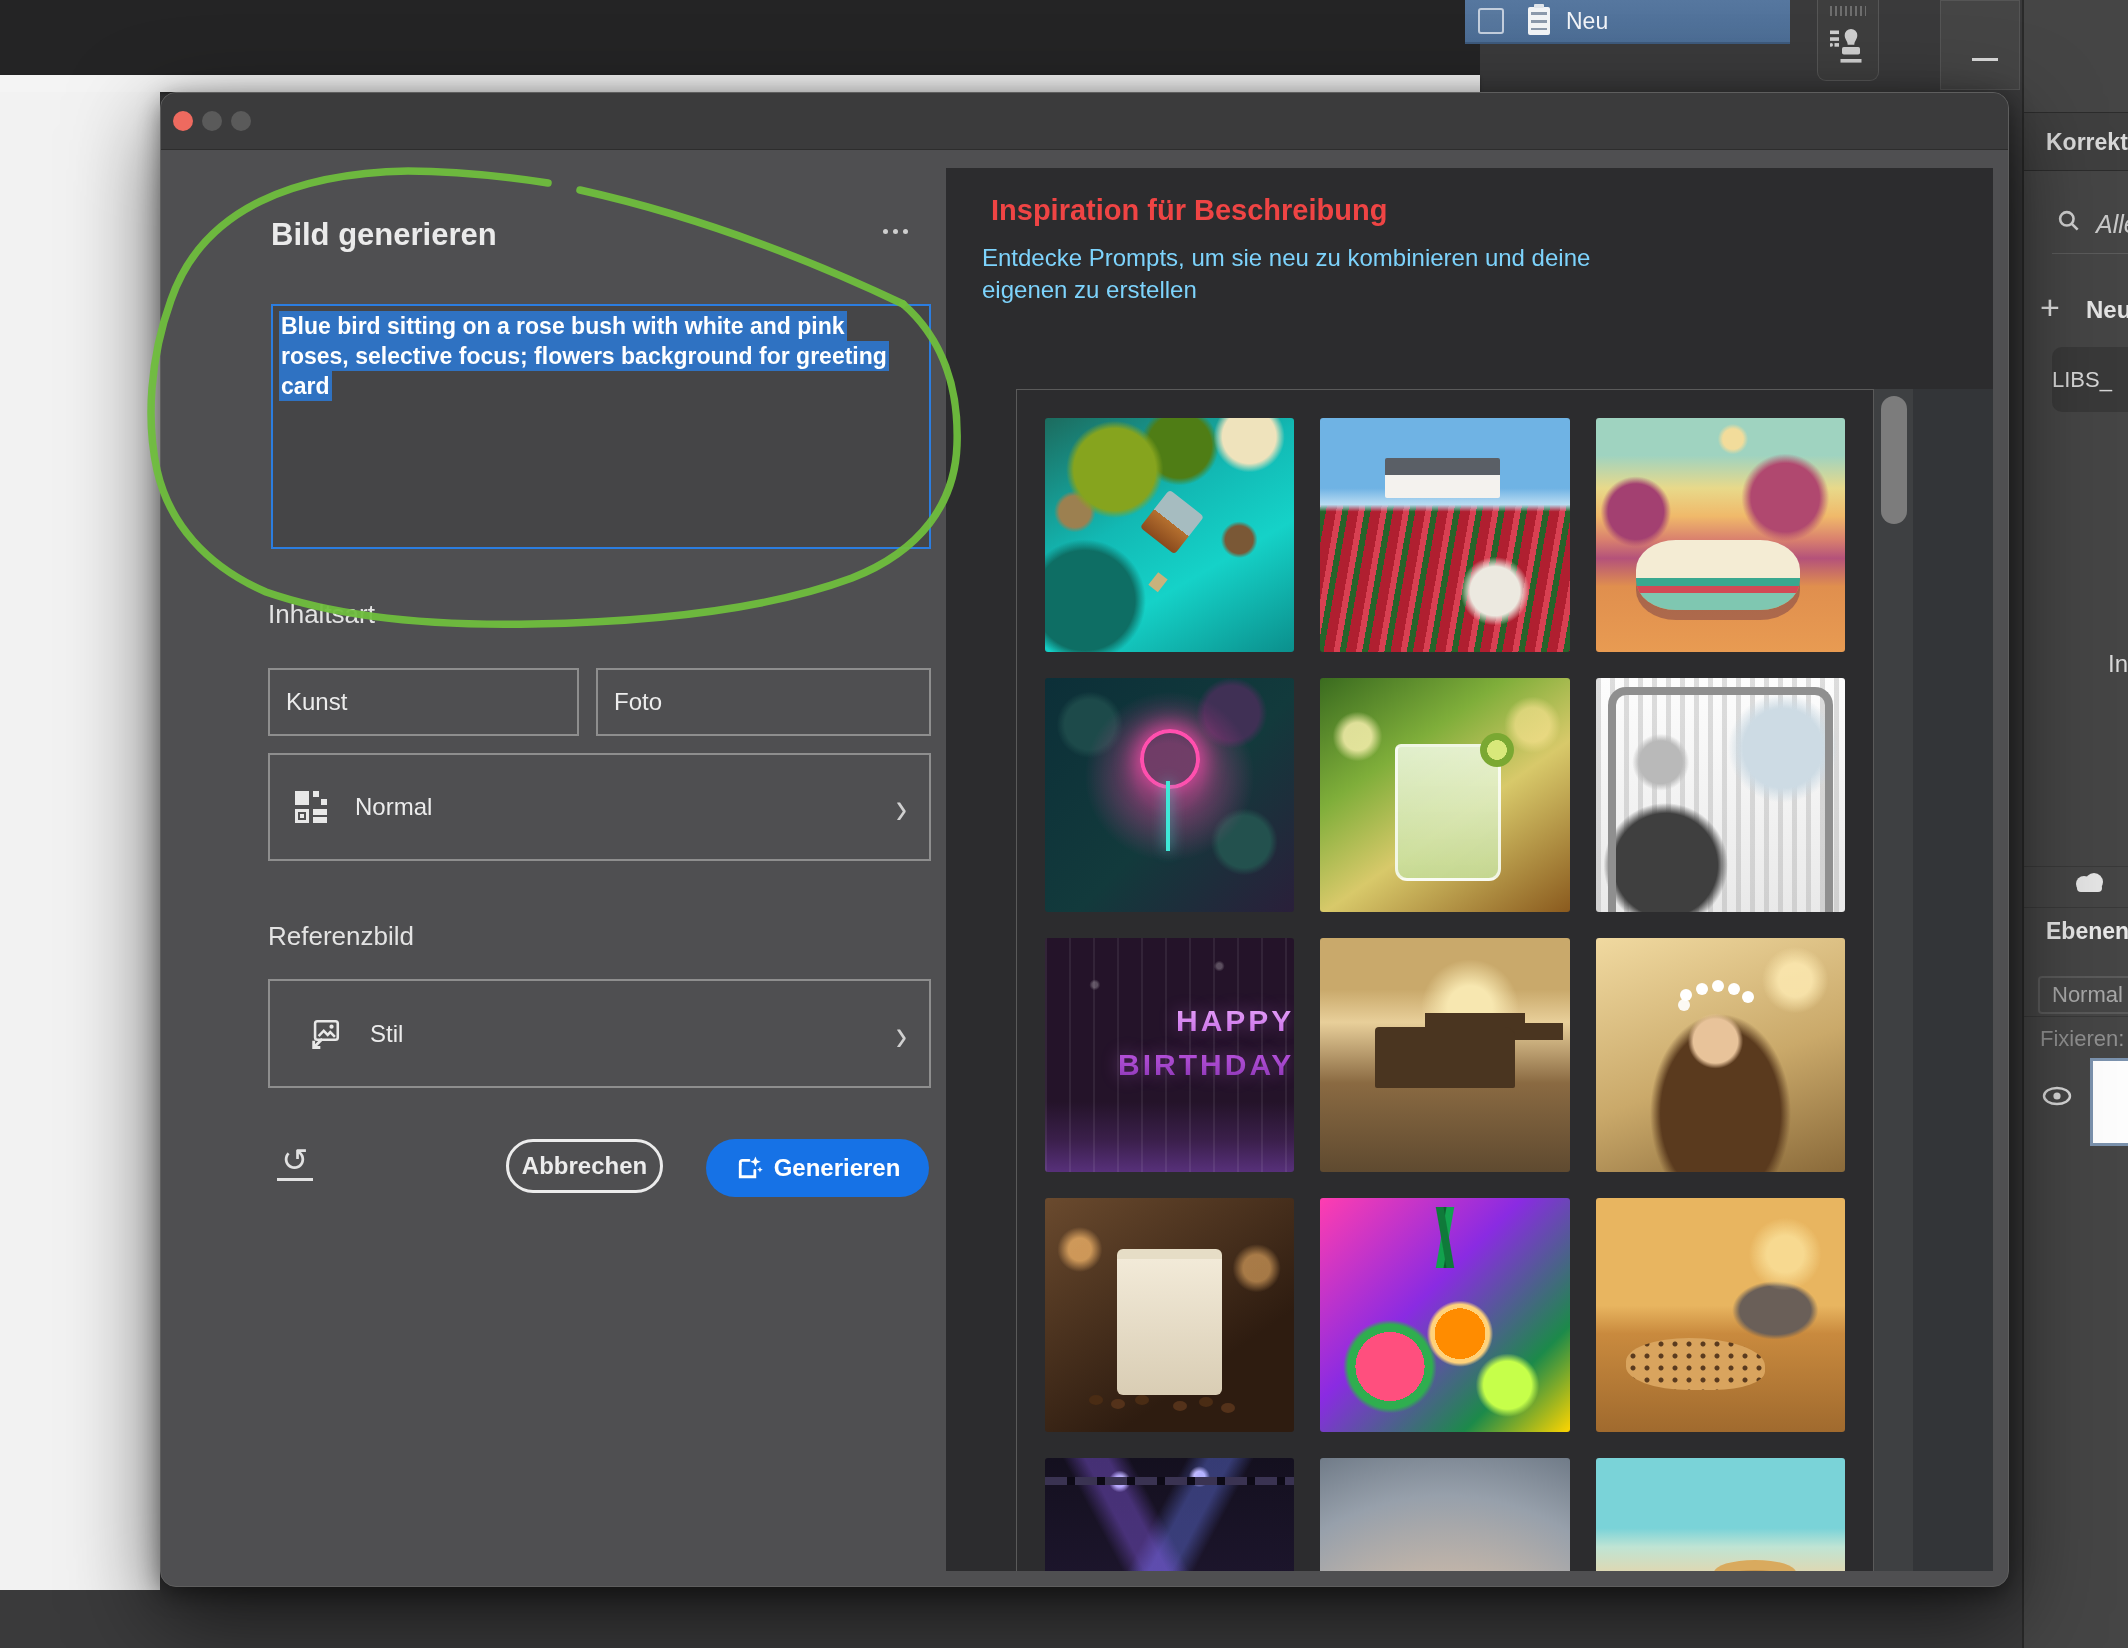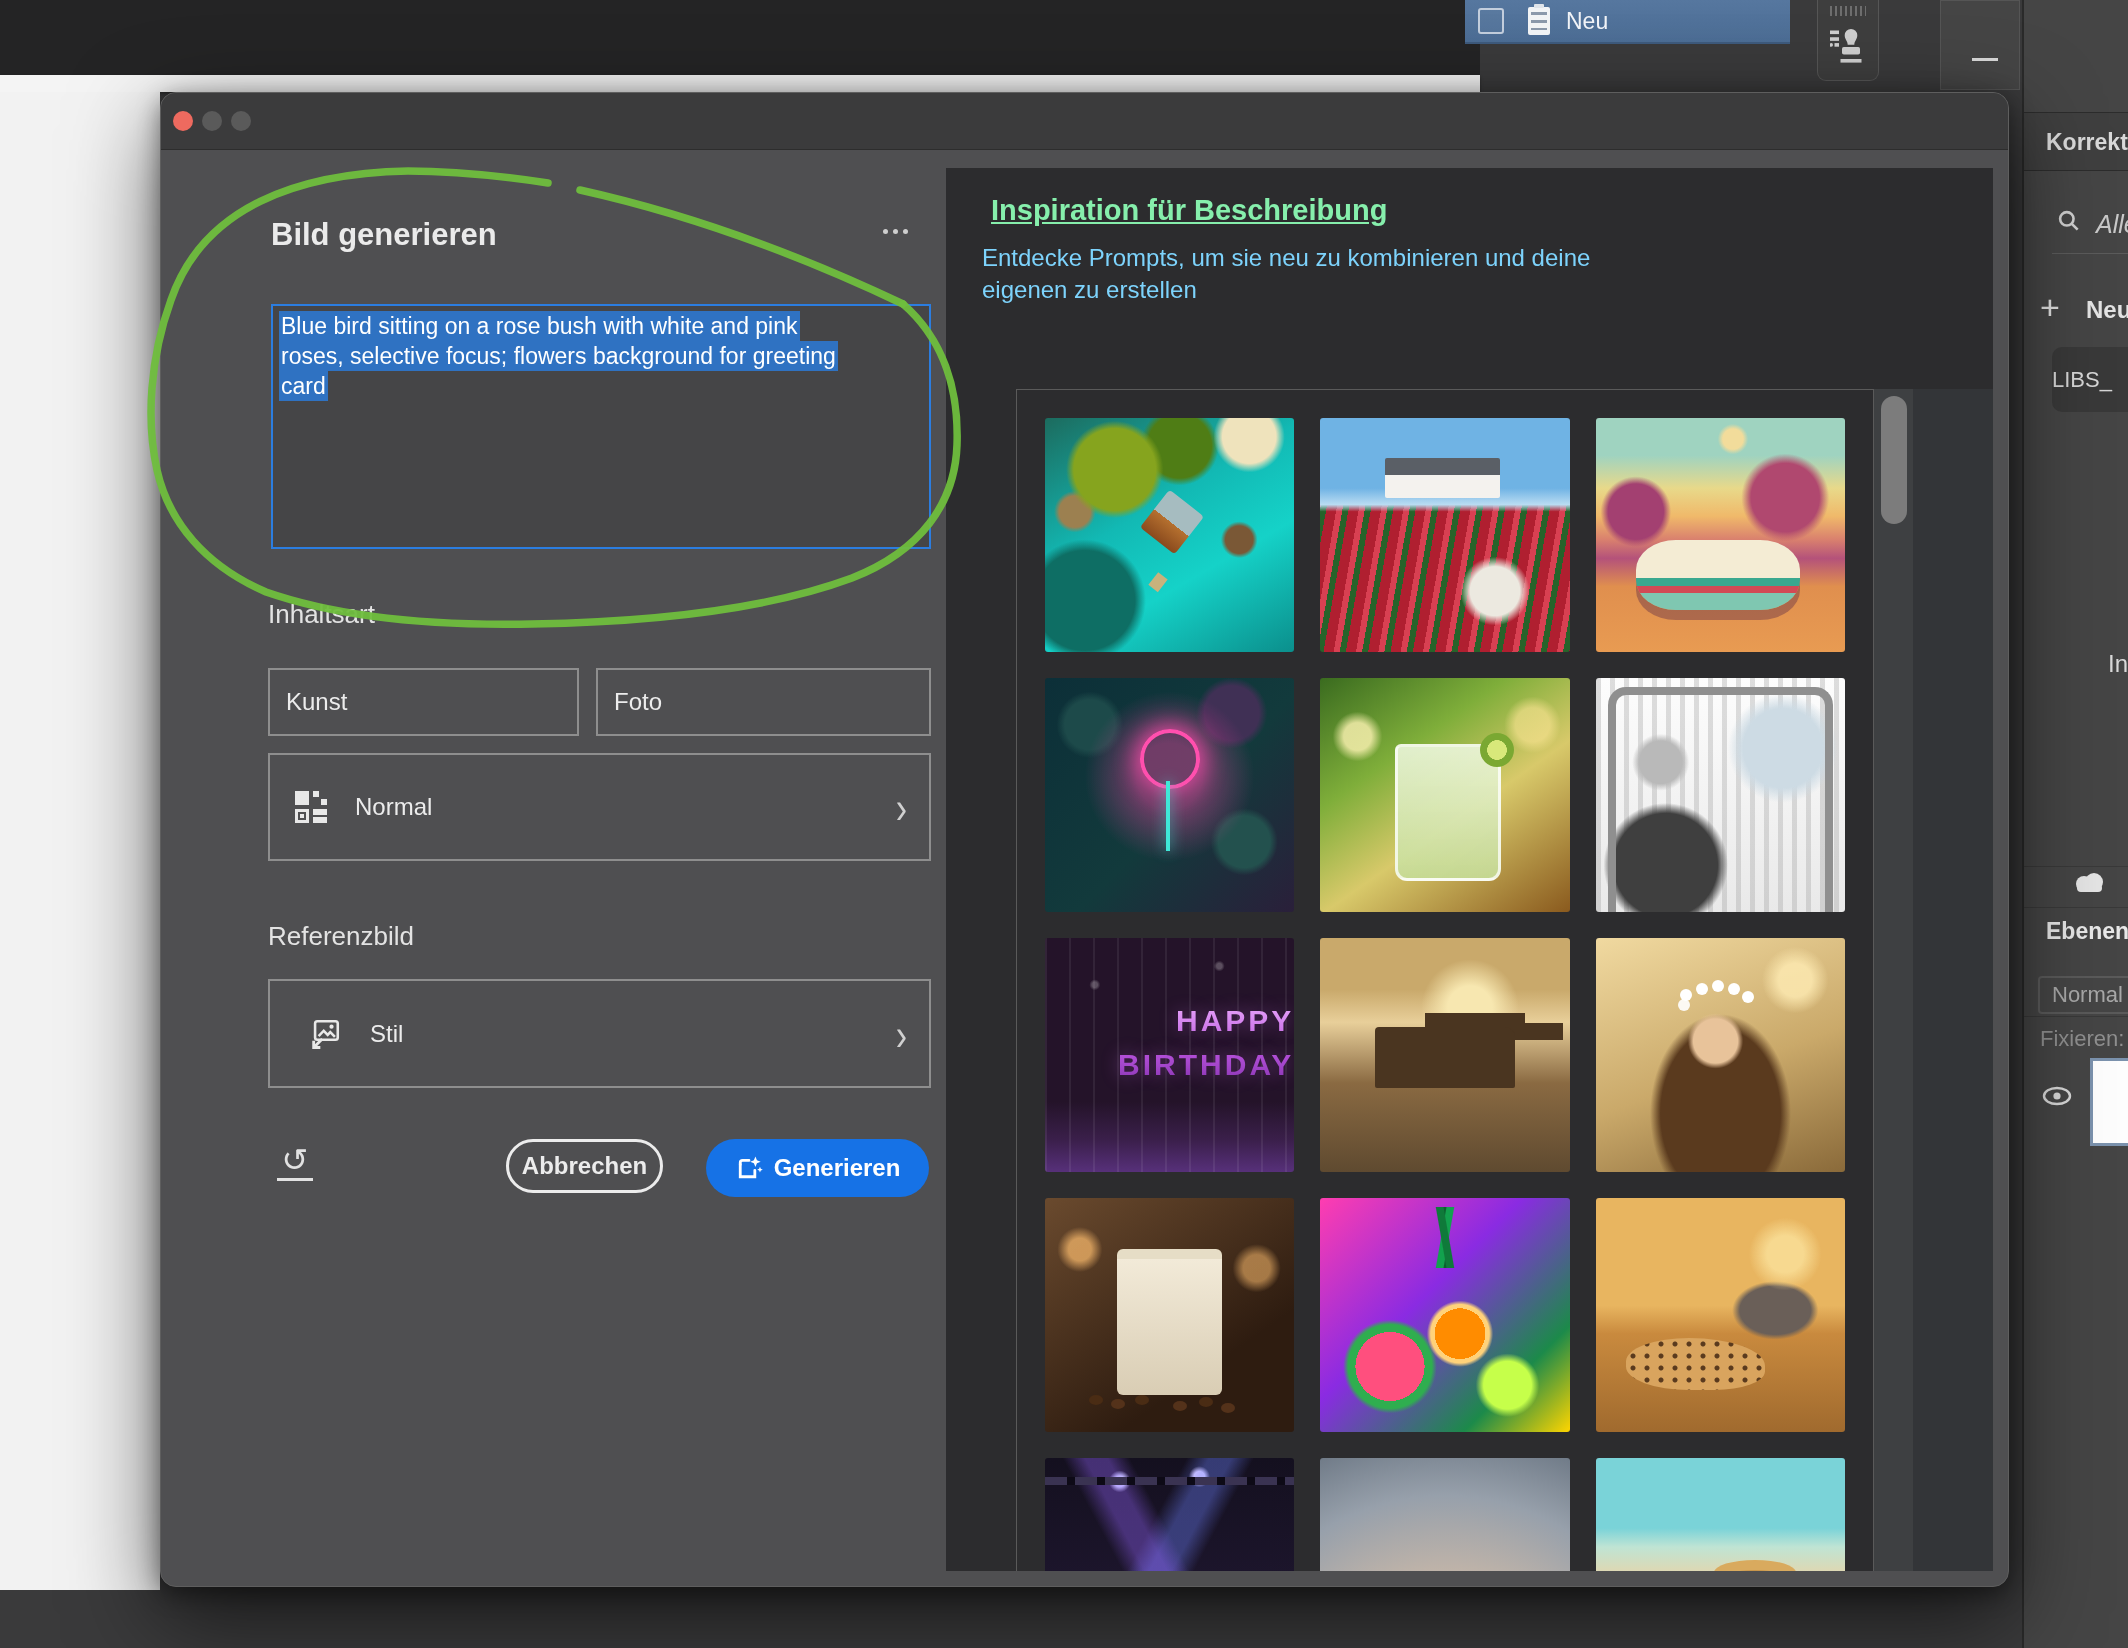--- a/index.html
+++ b/index.html
@@ -32,21 +32,21 @@
   
   .dialog{left:160px;top:92px;width:1847px;height:1493px;background:#4f4f51;border:1px solid #5e5e5e;border-radius:16px;
     box-shadow:0 30px 90px rgba(0,0,0,.6), 0 6px 24px rgba(0,0,0,.45);}
   .titlebar{position:absolute;left:0;top:0;right:0;height:56px;background:#3b3b3c;border-radius:15px 15px 0 0;border-bottom:1px solid #2d2d2d;display:flex;align-items:center;}
   .light{width:20px;height:20px;border-radius:50%;margin-left:9px;}
   .light.red{background:#ee6a5f;margin-left:12px;}
   .light.gray{background:#5a5a5a;}
   .dlg-title{position:absolute;left:110px;top:124px;font-size:31px;font-weight:bold;color:#ebebeb;}
   .ellipsis{position:absolute;left:722px;top:136px;display:flex;gap:5px;}
   .ellipsis i{width:5px;height:5px;border-radius:50%;background:#cfcfcf;}
-  .prompt-box{position:absolute;left:110px;top:211px;width:660px;height:245px;background:#454547;border:2px solid #2b7de0;box-sizing:border-box;padding:5px 0 0 6px;}
+  .prompt-box{position:absolute;left:110px;top:211px;width:660px;height:245px;background:#454547;border:2px solid #2b7de0;box-sizing:border-box;padding:5px 0 0 6px;font-weight:bold;}
   .sel-line{display:table;background:#2f72c2;color:#fff;font-size:23px;line-height:30px;padding:0 2px;white-space:nowrap;}
   .sec-label{position:absolute;font-size:26px;color:#e3e3e3;}
   .opt-row{position:absolute;left:107px;top:575px;width:663px;height:68px;display:flex;gap:17px;box-sizing:border-box;}
   .opt-btn{border:2px solid #8e8e8e;box-sizing:border-box;display:flex;align-items:center;color:#ececec;font-size:24px;padding-left:16px;background:transparent;}
   .opt-kunst{width:311px;}
   .opt-foto{flex:1;}
   .row-btn{position:absolute;left:107px;width:663px;border:2px solid #8e8e8e;box-sizing:border-box;display:flex;align-items:center;color:#ececec;font-size:24px;}
   .row-btn .chev{position:absolute;right:22px;font-size:34px;color:#d0d0d0;line-height:1;transform:scaleY(1.3);font-weight:normal;}
   .fx-icon{width:32px;height:32px;margin-left:25px;display:grid;grid-template-columns:14px 14px;grid-template-rows:14px 14px;gap:4px;}
   .fx-icon b{display:block;}
@@ -56,21 +56,21 @@
      linear-gradient(90deg,transparent 0 8px,#e8e8e8 8px) 0 8px/14px 6px no-repeat;}
   .fx-icon .c{border:3px solid #e8e8e8;box-sizing:border-box;position:relative;}
   .fx-icon .c::after{content:"";position:absolute;left:2px;top:2px;width:4px;height:4px;background:#e8e8e8;}
   .fx-icon .d{background:linear-gradient(#e8e8e8 0 6px,transparent 6px 8px,#e8e8e8 8px);}
   .btn-label{margin-left:28px;}
   .reset-btn{position:absolute;left:116px;top:1050px;width:36px;text-align:center;color:#e2e2e2;font-size:32px;line-height:34px;border-bottom:3px solid #e2e2e2;padding-bottom:1px;}
   .cancel-btn{position:absolute;left:345px;top:1046px;width:157px;height:54px;border:3px solid #ececec;border-radius:30px;box-sizing:border-box;display:flex;align-items:center;justify-content:center;color:#ececec;font-weight:bold;font-size:24px;background:transparent;}
   .gen-btn{position:absolute;left:545px;top:1046px;width:223px;height:58px;border:none;border-radius:30px;background:#1672e6;display:flex;align-items:center;justify-content:center;gap:11px;color:#fff;font-weight:bold;font-size:24px;}
   
   .insp{position:absolute;left:785px;top:75px;width:1047px;bottom:15px;background:#2c2c2e;overflow:hidden;}
-  .insp-title{position:absolute;left:45px;top:26px;font-size:29px;font-weight:bold;color:#86efac;text-decoration:underline;}
+  .insp-title{position:absolute;left:45px;top:26px;font-size:29px;font-weight:bold;color:#ef4444;}
   .insp-sub{position:absolute;left:36px;top:74px;font-size:24px;line-height:32px;color:#7dd3fc;}
   .gridbox{position:absolute;left:70px;top:221px;width:858px;bottom:-2px;border:1px solid #5a5a5a;box-sizing:border-box;
     padding:28px;display:grid;grid-template-columns:1fr 1fr 1fr;gap:26px;grid-auto-rows:234px;overflow:hidden;background:#2c2c2e;}
   .sb-track{position:absolute;left:928px;top:221px;width:39px;bottom:0;background:#3e4042;}
   .sb-dark{position:absolute;left:967px;top:221px;right:0;bottom:0;background:#333538;}
   .sb-thumb{position:absolute;left:935px;top:228px;width:26px;height:128px;border-radius:13px;background:#7c7c7c;}
   .tile{position:relative;border-radius:3px;overflow:hidden;background:#555;}
   .fx{position:absolute;pointer-events:none;}
   
   .t1{background:

